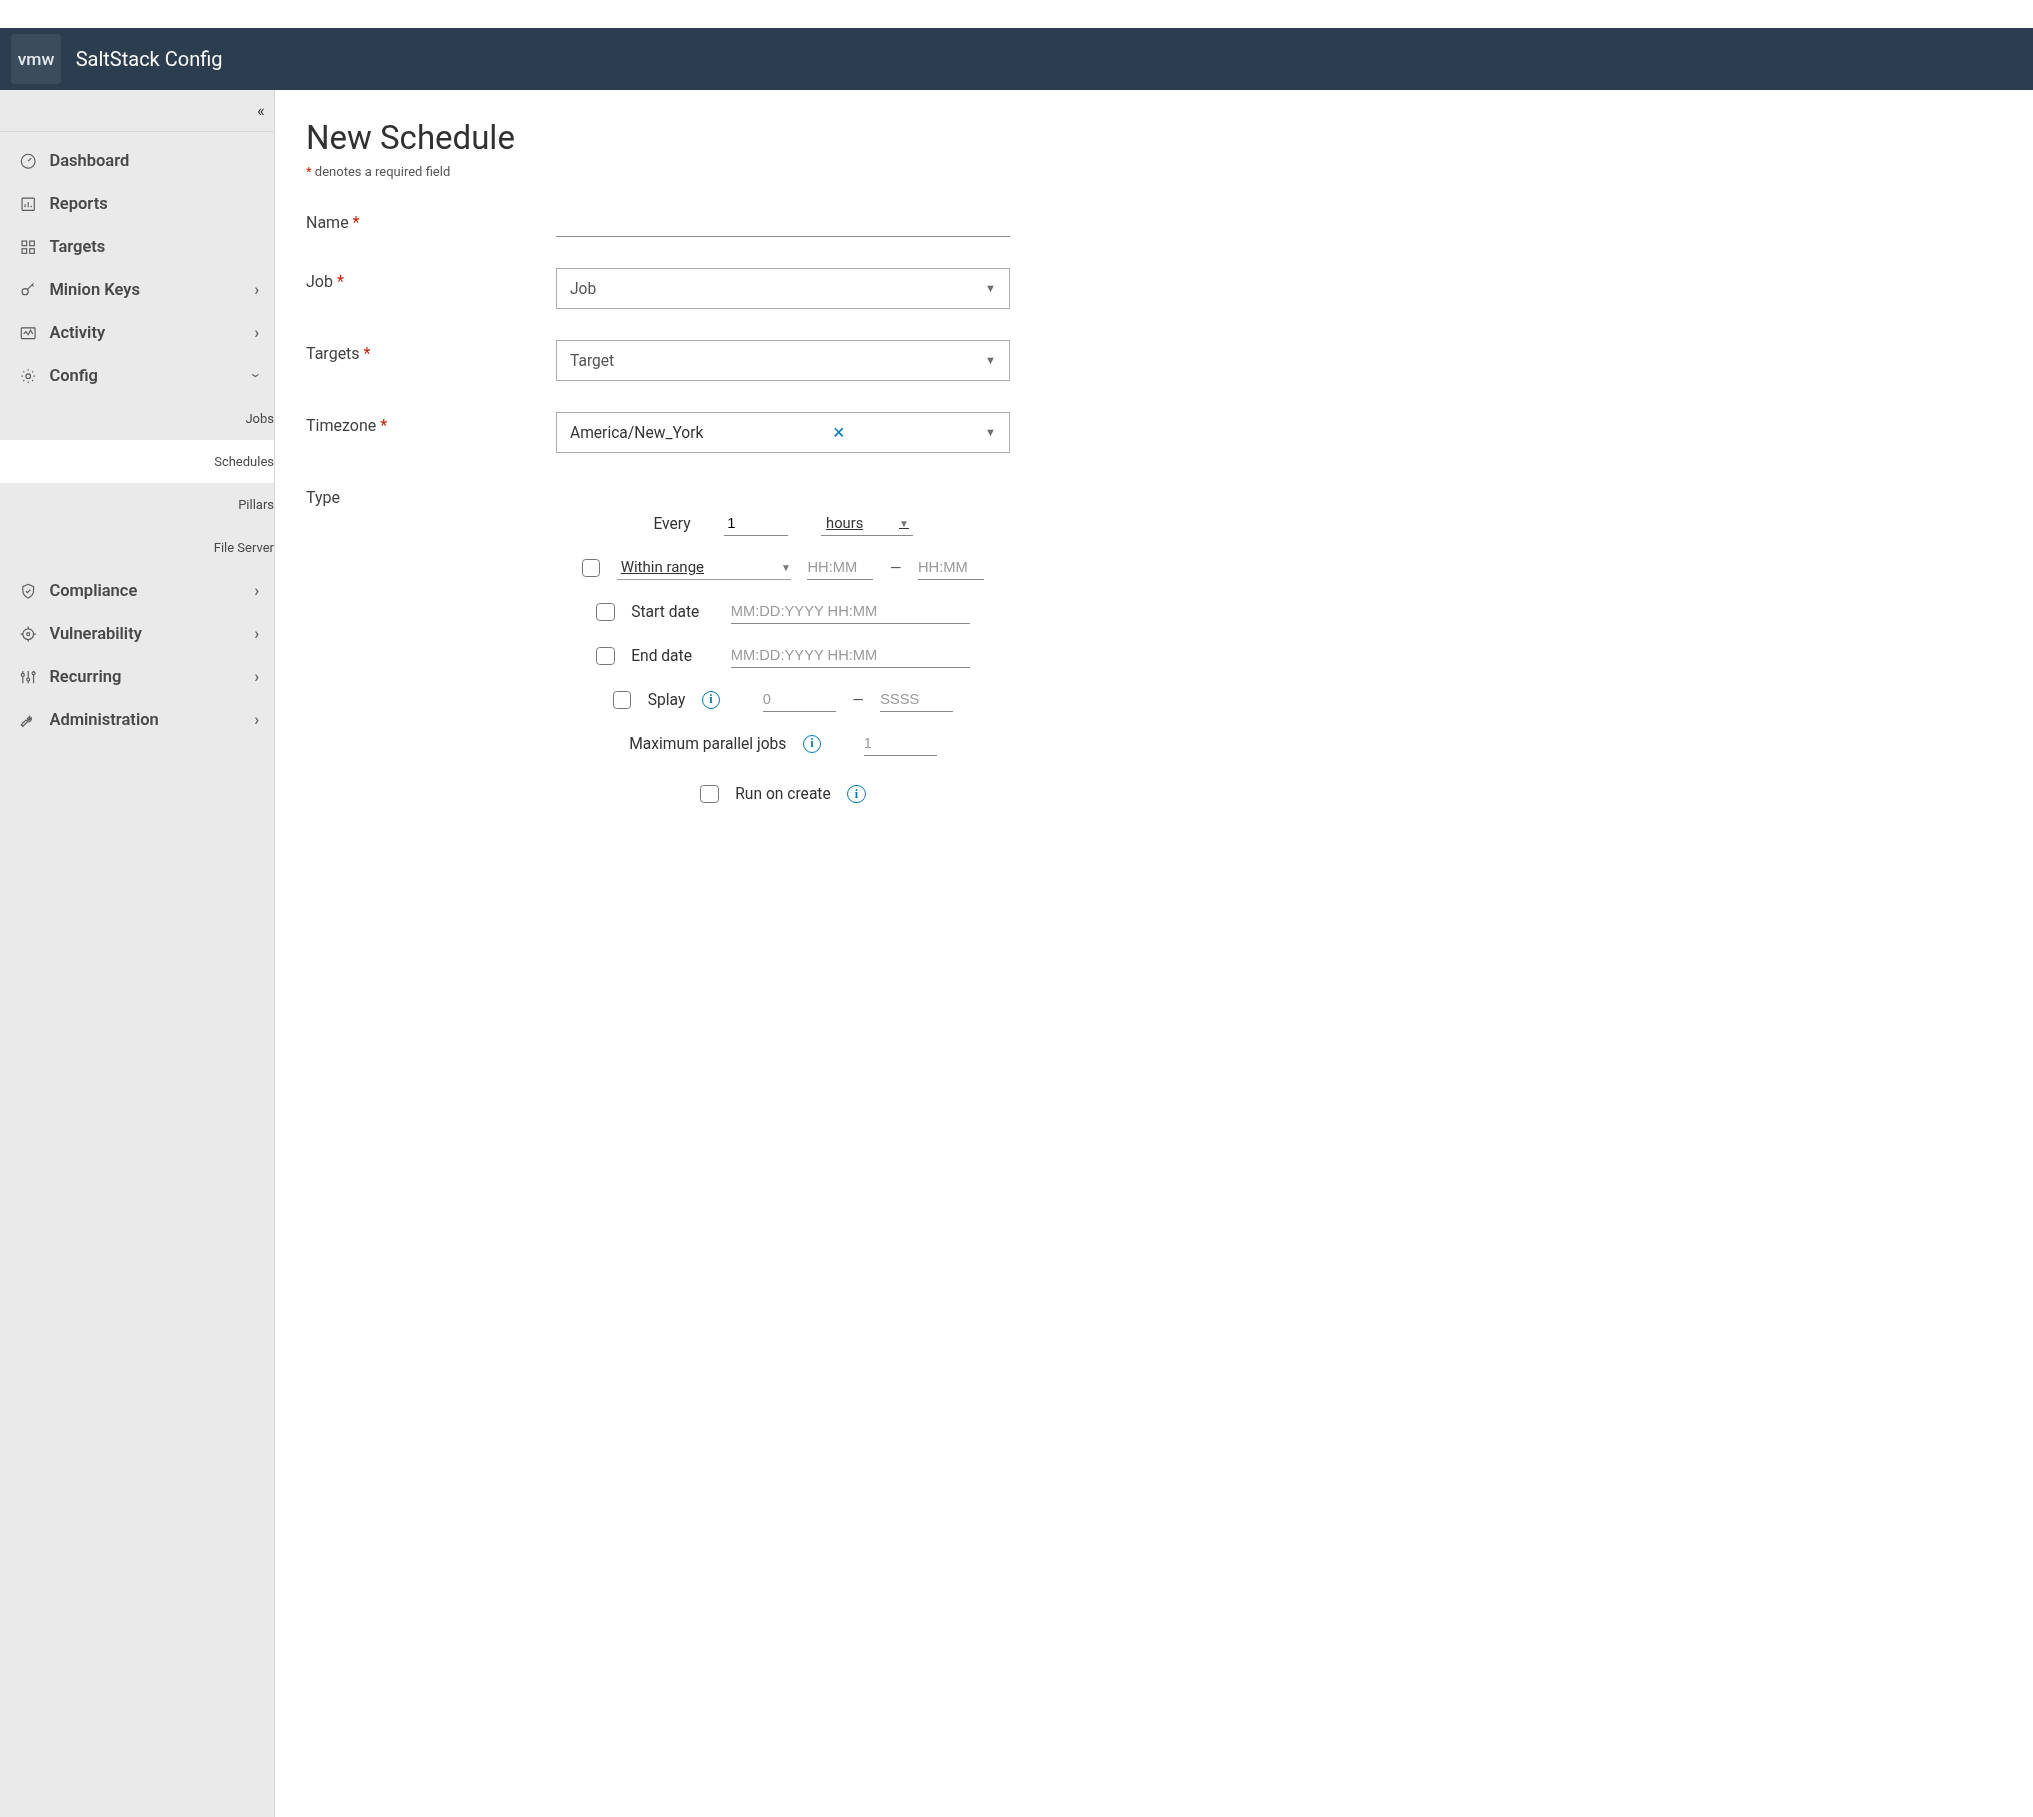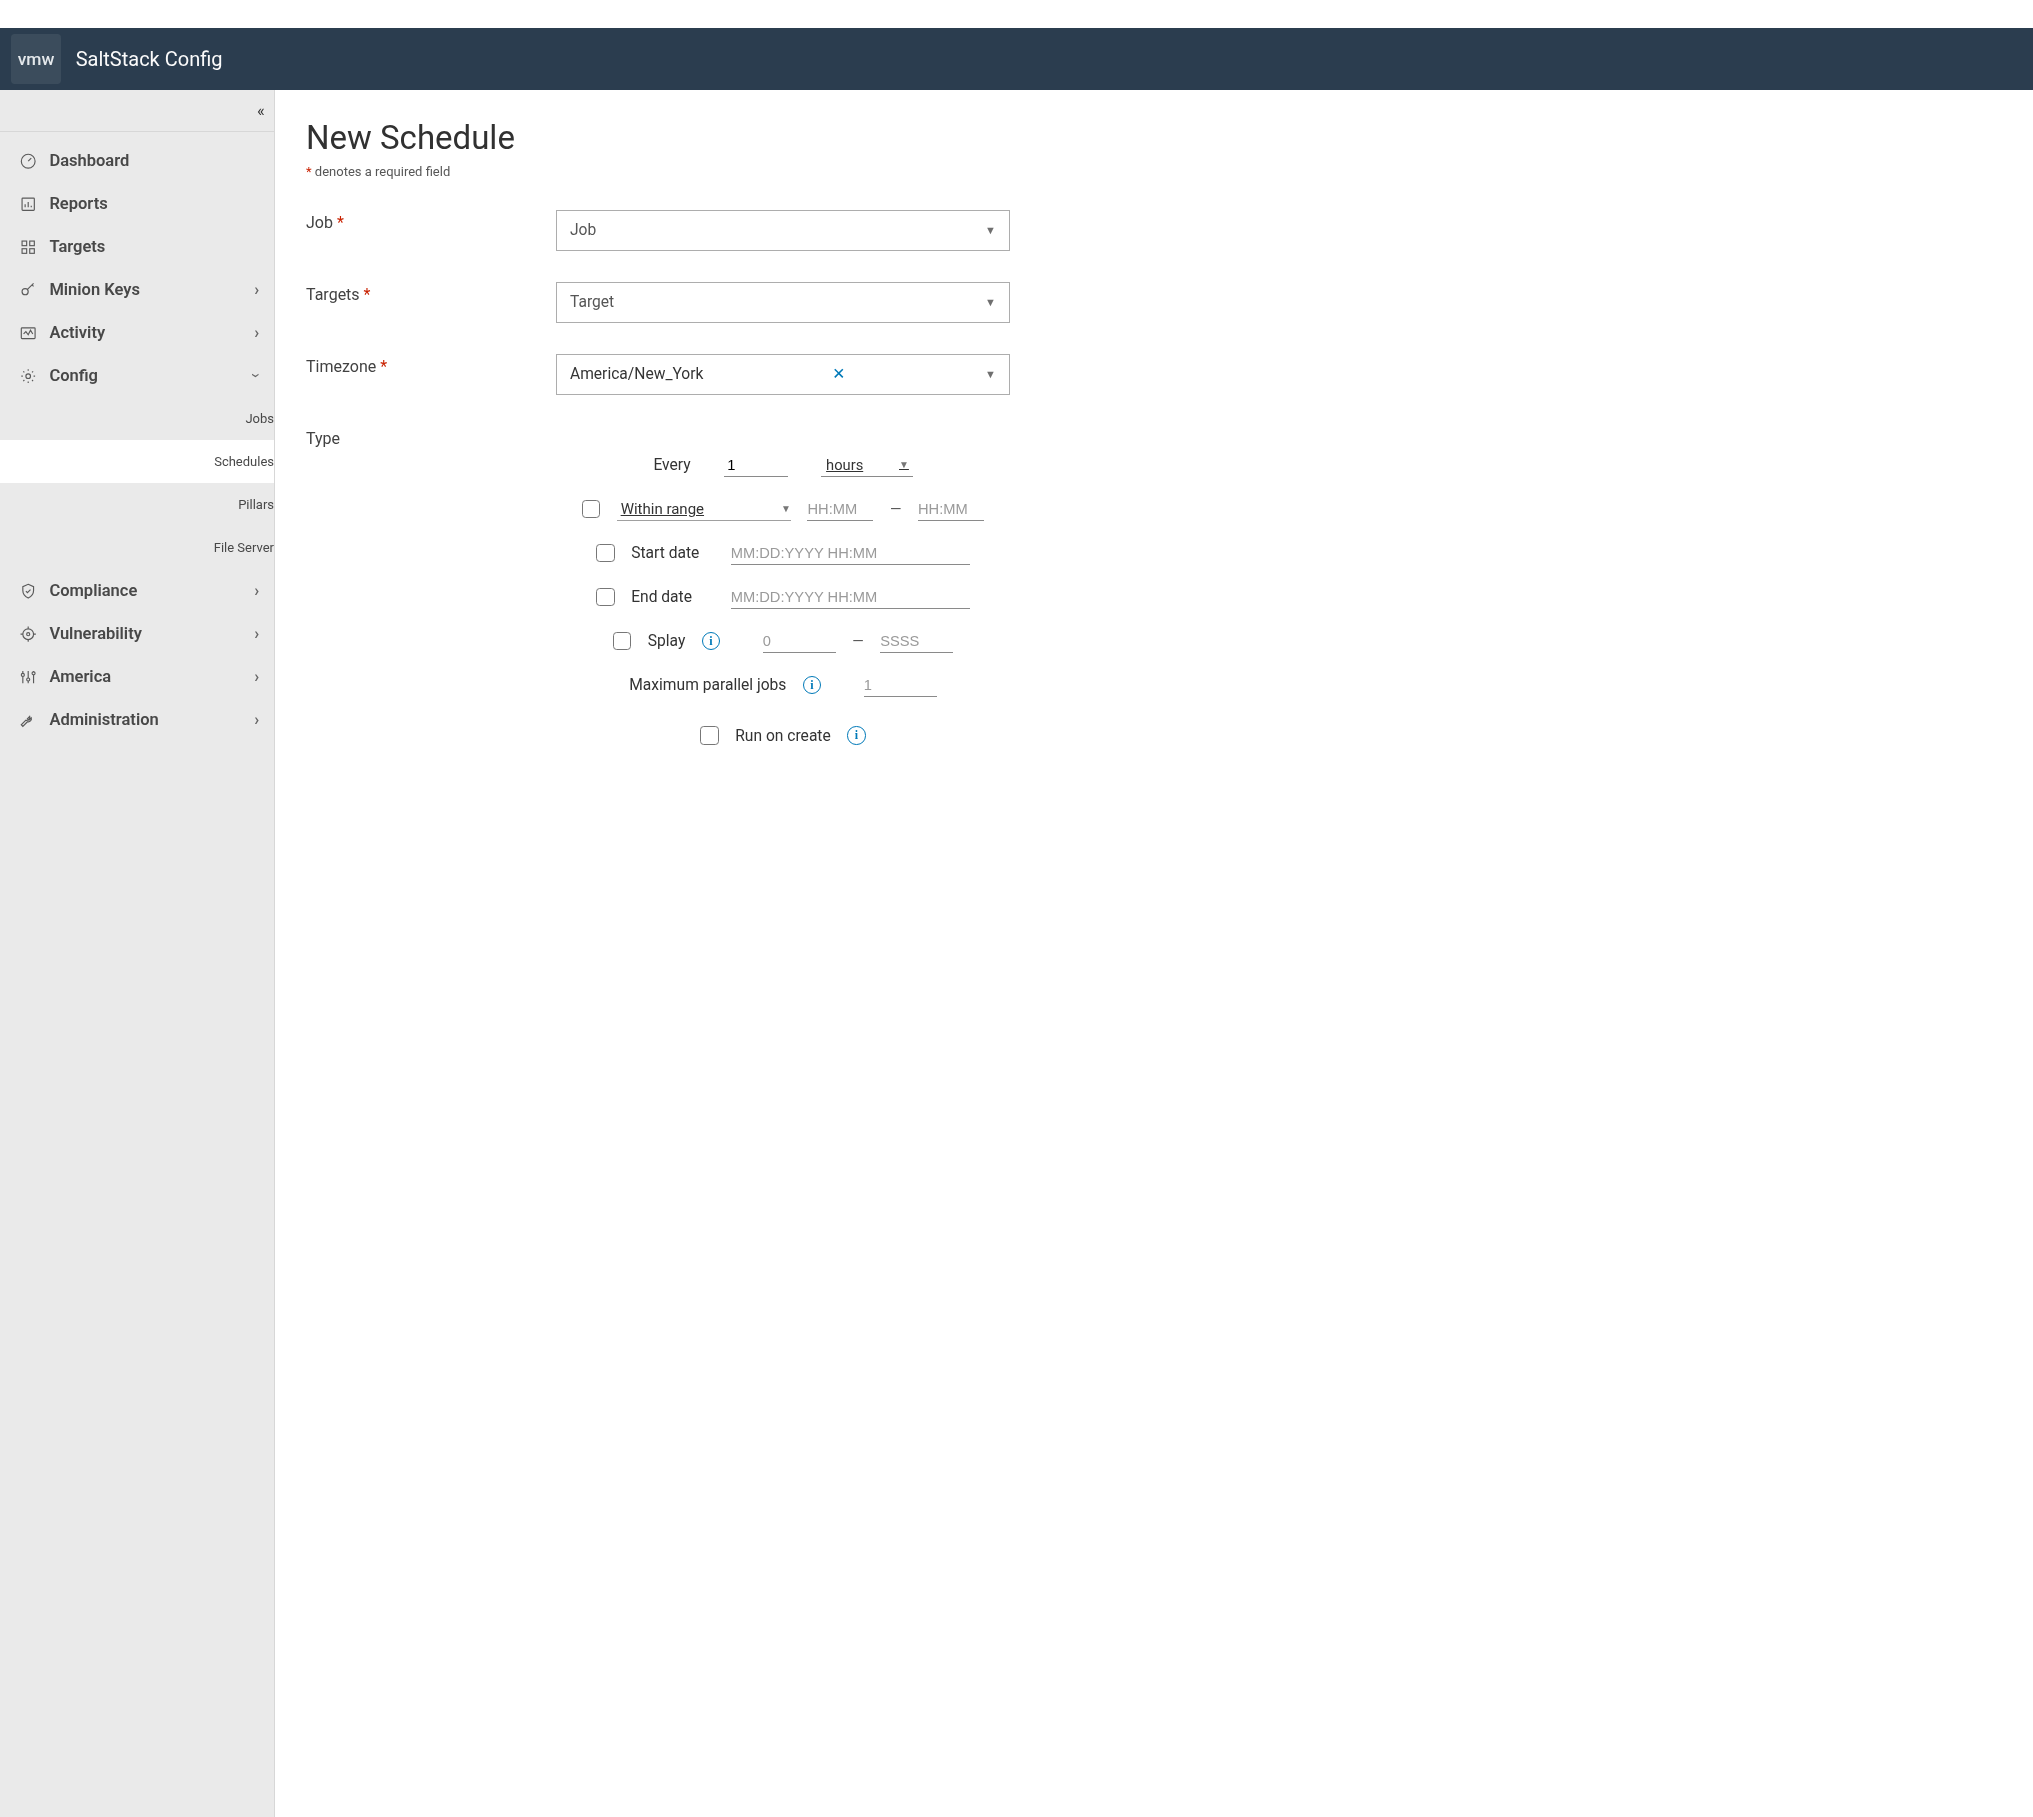--- a/index.html
+++ b/index.html
@@ -316,21 +316,21 @@
 
       <div class="nav-item">
         <span class="icon">
           <svg class="svg-ic" viewBox="0 0 24 24">
               <path d="M5 4v16M12 4v16M19 4v16"></path>
               <circle cx="5" cy="9" r="2" fill="#eaeaea"></circle>
               <circle cx="12" cy="15" r="2" fill="#eaeaea"></circle>
               <circle cx="19" cy="7" r="2" fill="#eaeaea"></circle>
             </svg>
         </span>
-        <span>America</span>
+        <span>Recurring</span>
         <span class="chev">›</span>
       </div>
 
       <div class="nav-item">
         <span class="icon">
           <svg class="svg-ic" viewBox="0 0 24 24">
               <path d="M14 7a4 4 0 0 1-5 5l-6 6 2 2 6-6a4 4 0 0 0 5-5l-3 3-2-2 3-3z"></path>
             </svg>
         </span>
         <span>Administration</span>
@@ -339,20 +339,28 @@
 
     </div>
   </div>
 
   <div class="main">
     <h1 class="page-title">New Schedule</h1>
     <div class="req-note">
       <span class="ast">*</span><span> denotes a required field</span>
     </div>
 
+    <div class="form-row">
+      <div class="form-label">
+        <span>Name</span> <span class="ast">*</span>
+      </div>
+      <div class="form-control">
+        <input class="text-input" type="text" value="" style="">
+      </div>
+    </div>
 
     <div class="form-row">
       <div class="form-label">
         <span>Job</span> <span class="ast">*</span>
       </div>
       <div class="form-control">
         <div class="select-box">
           <span>Job</span>
           <span class="caret">▼</span>
         </div>

